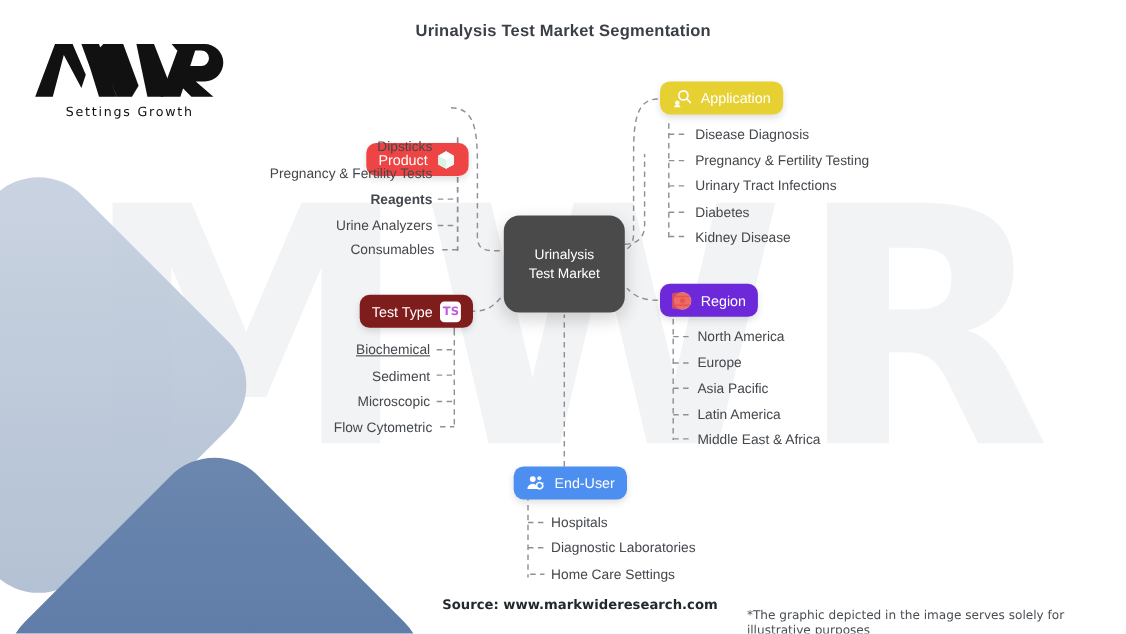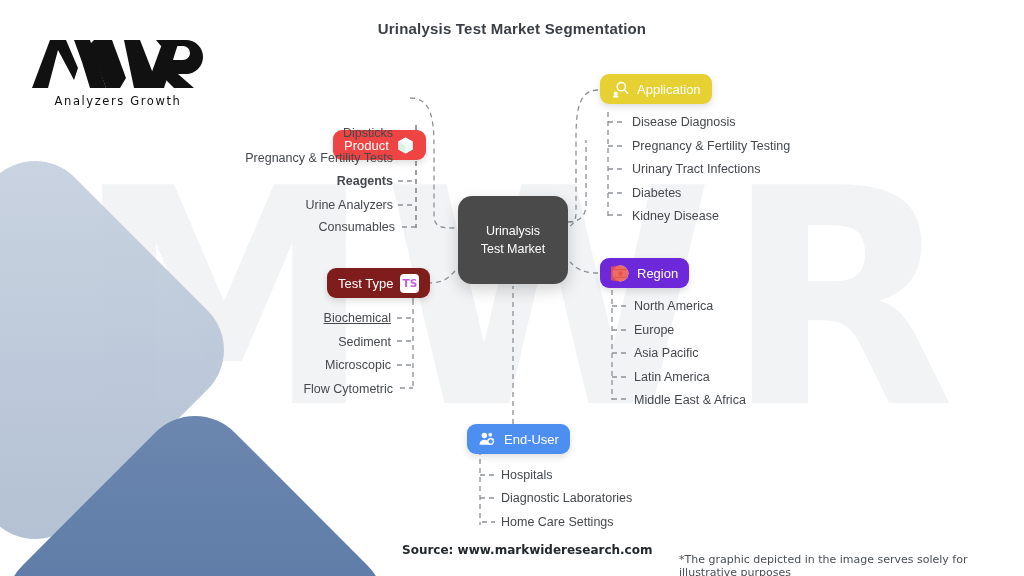--- a/index.html
+++ b/index.html
@@ -129,21 +129,21 @@
     <svg class="logo-mark" width="180" height="58" viewBox="0 0 180 58">
       <g fill="#111111">
         <polygon points="4,54 22,6 38,6 50,34 46,46 30,16 20,54"></polygon>
         <polygon points="46,6 62,6 78,54 62,54 54,28"></polygon>
         <polygon points="66,6 84,6 98,44 92,54 78,54 62,10"></polygon>
         <polygon points="96,6 112,6 126,42 120,54 106,54"></polygon>
         <polygon points="118,54 134,10 150,10 136,54"></polygon>
         <path d="M128 6 h30 a17 17 0 0 1 0 34 h-8 l16 14 h-20 l-17 -17 v-11 h26 a7 7 0 0 0 0 -14 h-22 z"></path>
       </g>
     </svg>
-    <div class="logo-tag">Analyzers Growth</div>
+    <div class="logo-tag">Settings Growth</div>
   </div>
 
   <div class="title">Urinalysis Test Market Segmentation</div>
 
   <svg id="wires">
     <g fill="none" stroke="#8d9196" stroke-width="1.3" stroke-dasharray="5,4">
 
       <path d="M410,98 C432,98 434,120 434,150 L434,215 C434,228 442,228 456,228"></path>
 
       <path d="M416,125 L416,228"></path>

